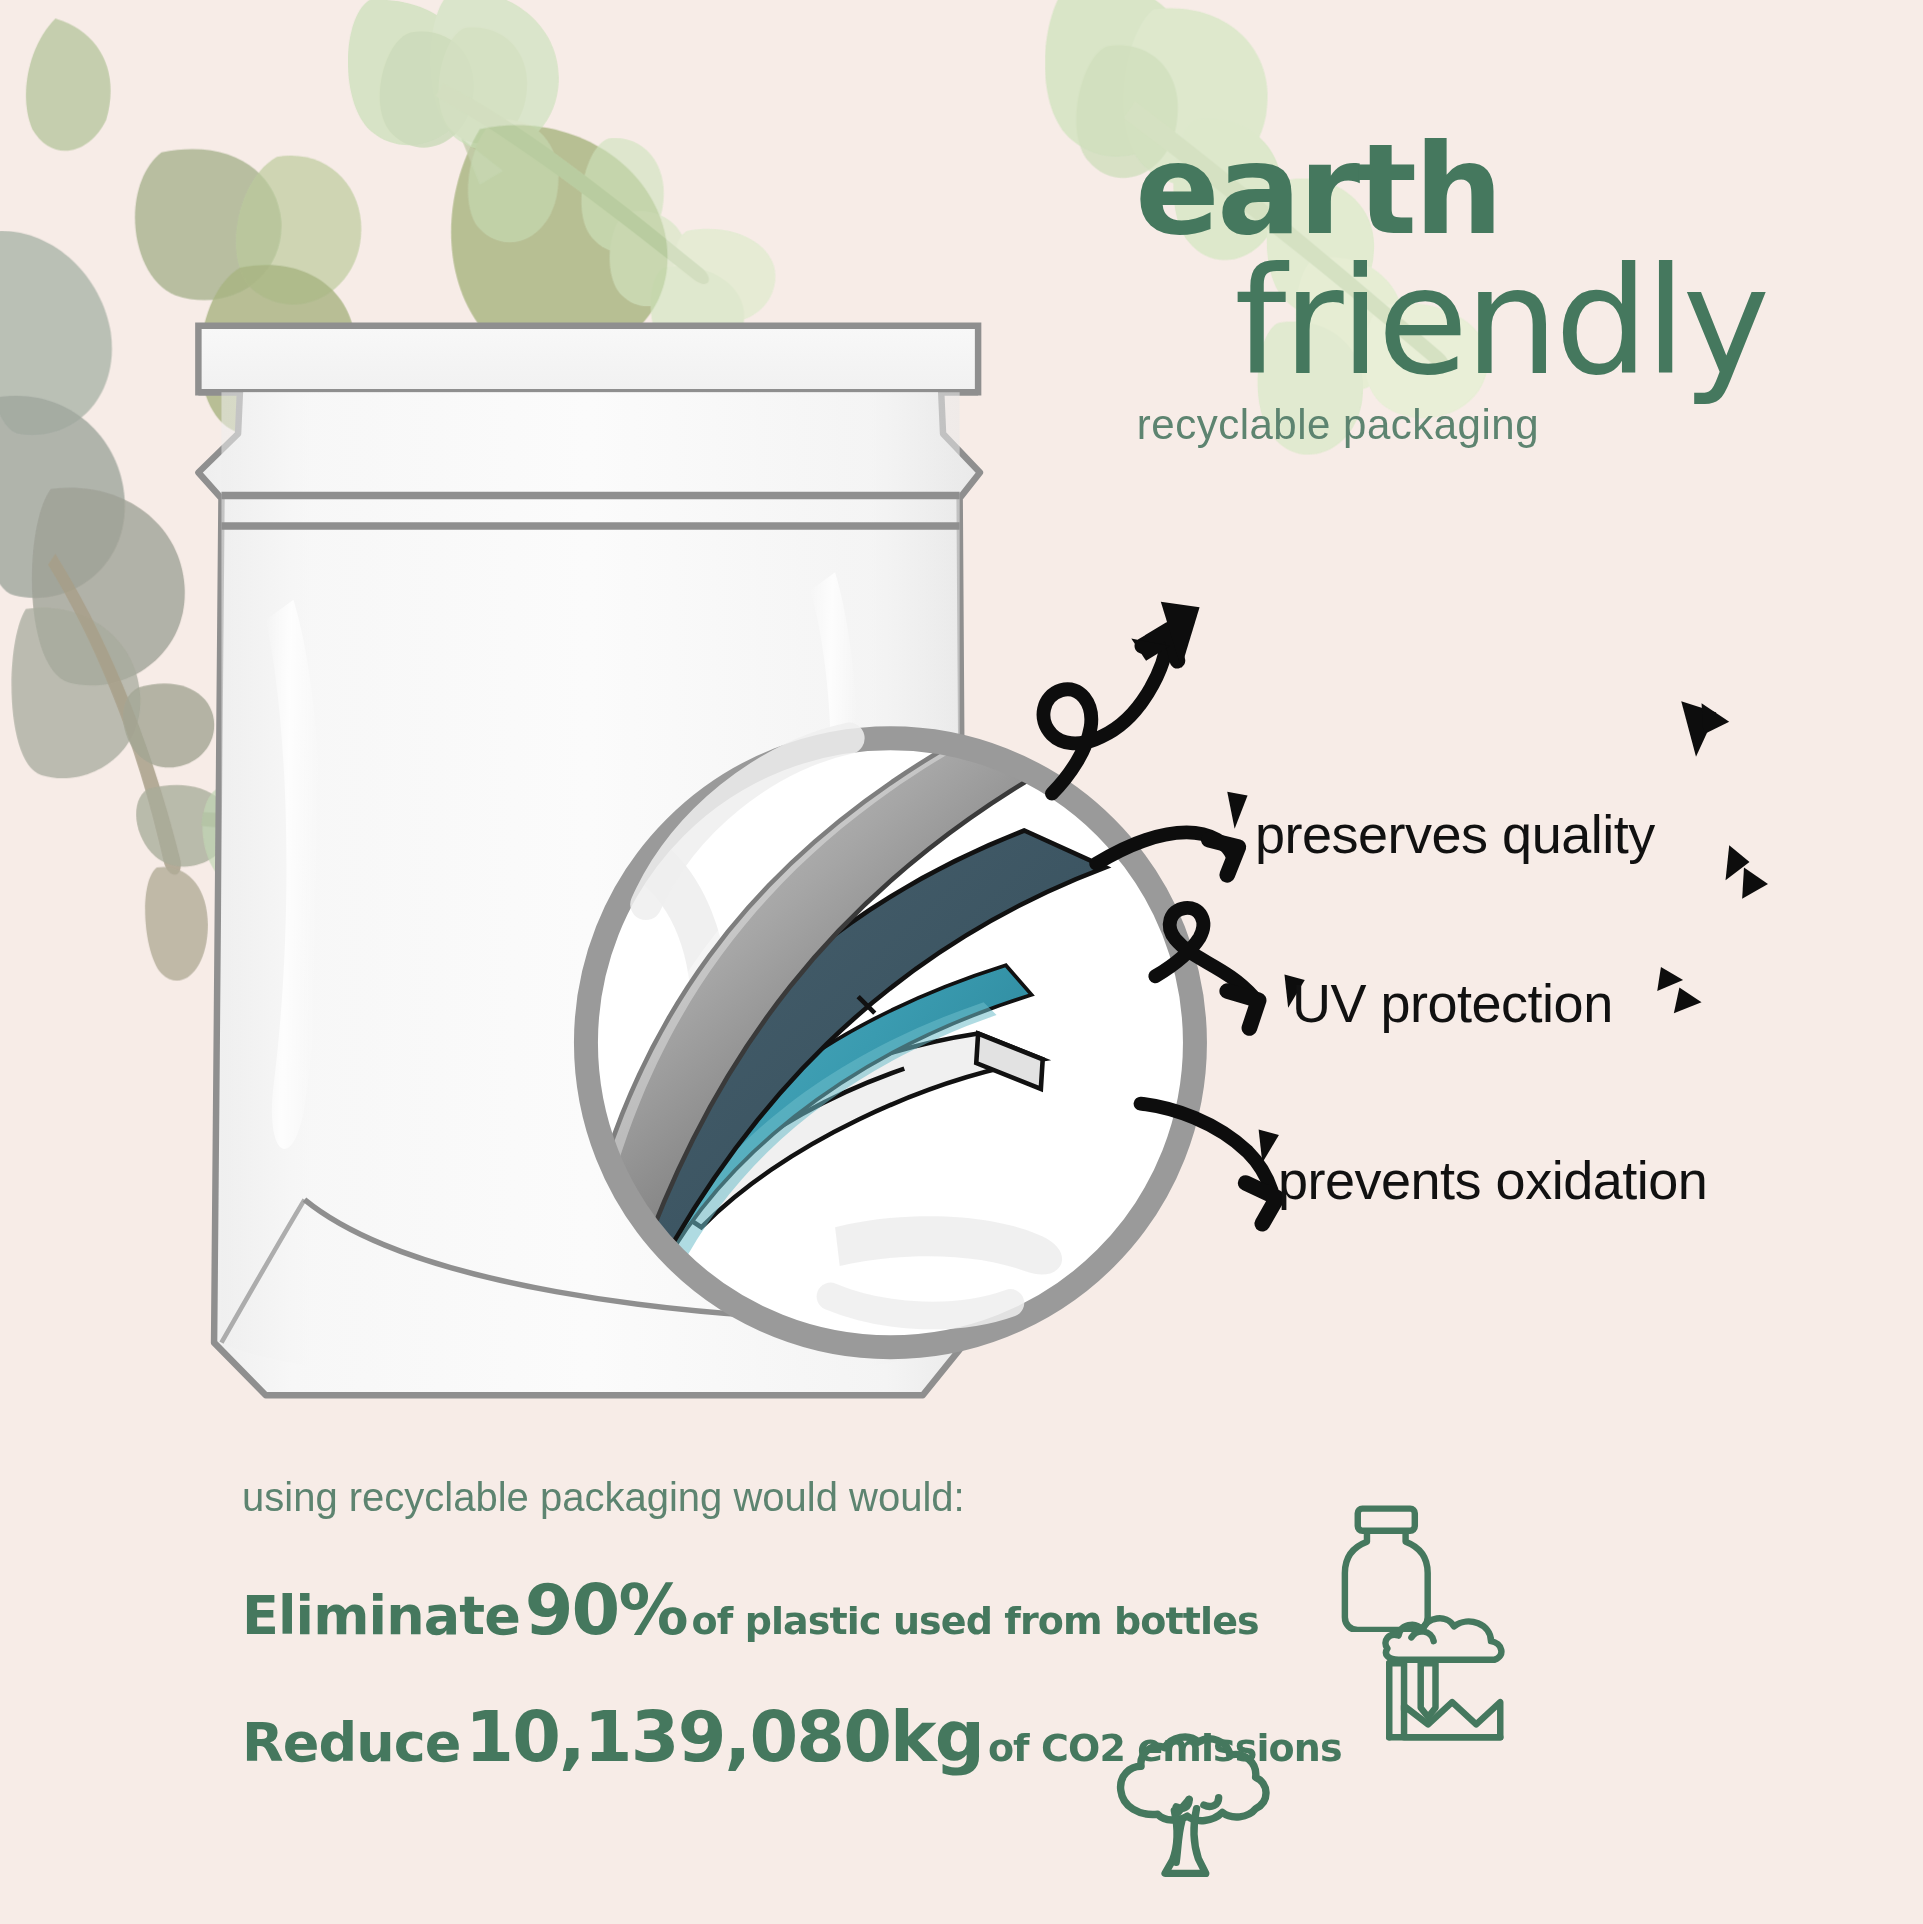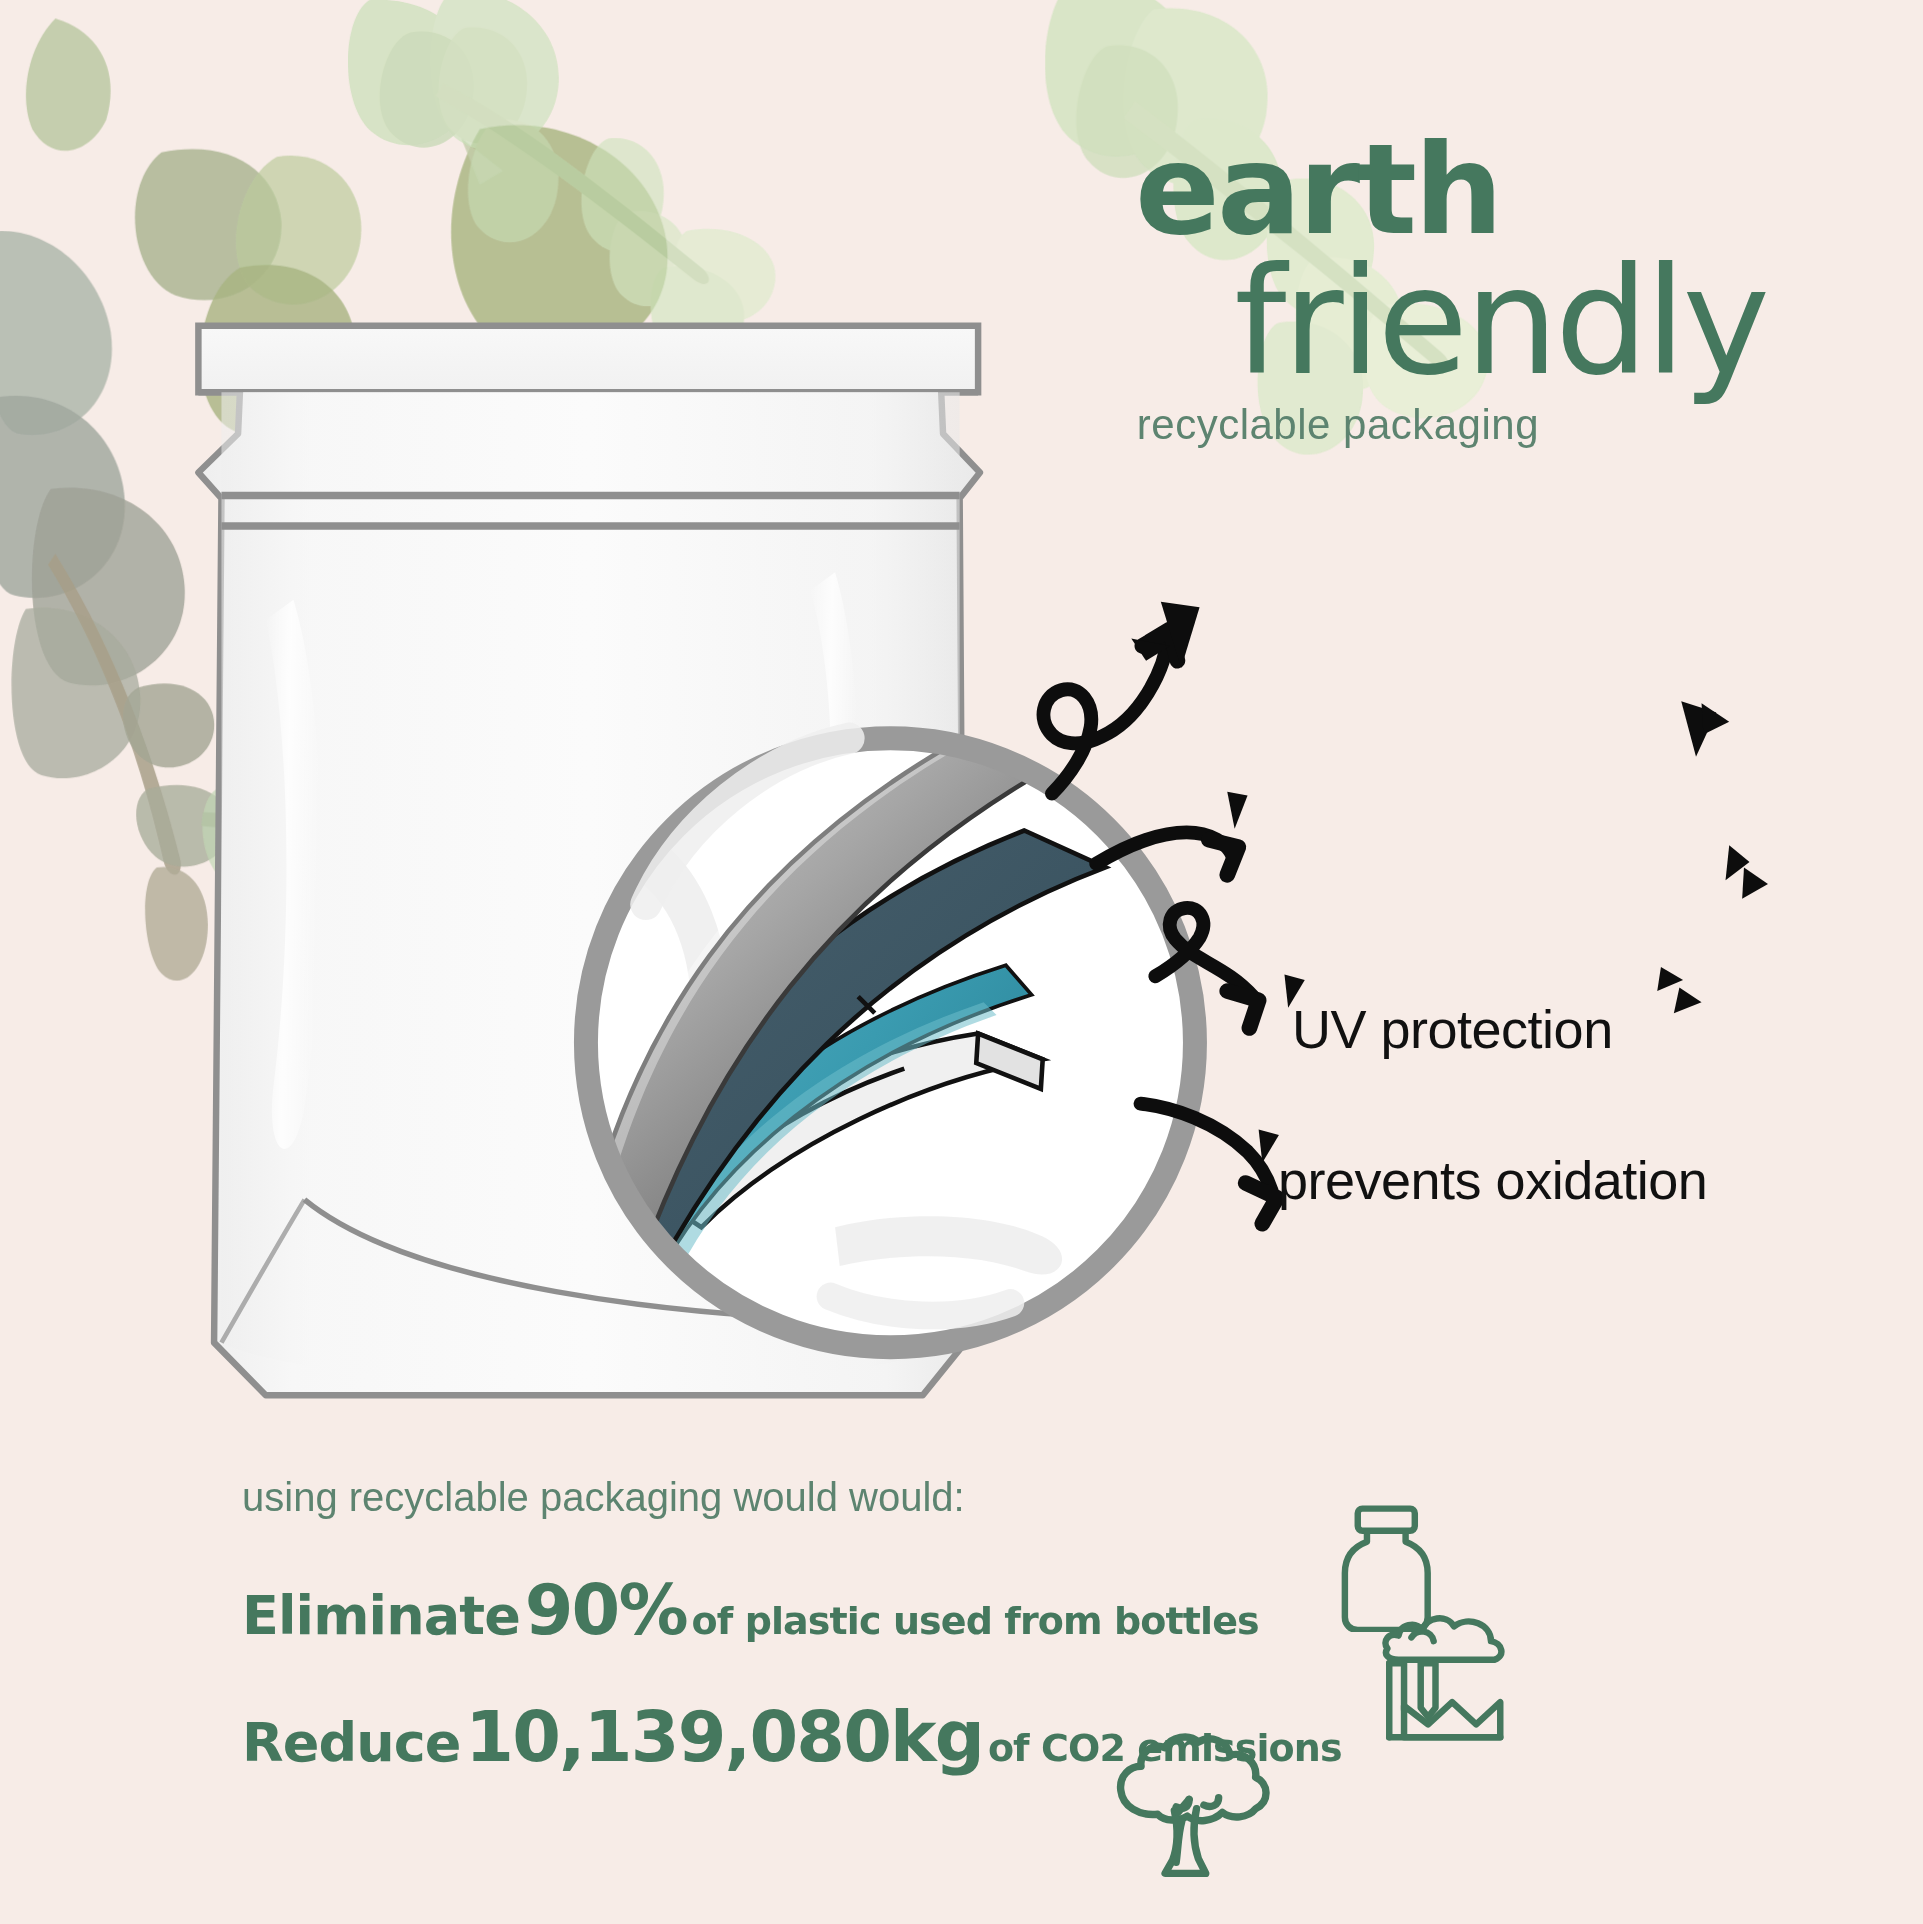--- a/index.html
+++ b/index.html
@@ -63,21 +63,21 @@
     position: absolute;
     white-space: nowrap;
     font-family: "Liberation Sans", sans-serif;
     font-size: 54px;
     font-weight: 400;
     color: #111111;
     letter-spacing: -0.5px;
   }
   #feat-0 { left: 1200px; top: 635px; }
   #feat-1 { left: 1255px; top: 803px; }
-  #feat-2 { left: 1292px; top: 998px; }
+  #feat-2 { left: 1292px; top: 972px; }
   #feat-3 { left: 1278px; top: 1149px; }
 
   
   #stats-lead {
     position: absolute;
     left: 242px;
     top: 1475px;
     font-size: 40px;
     font-weight: 400;
     color: #5d8470;
@@ -332,20 +332,21 @@
       <polygon points="1938,1322 1968,1342 1936,1356"></polygon>
     </g>
   </svg>
 
   <div id="header-block">
     <div id="title-earth">earth</div>
     <div id="title-friendly">friendly</div>
     <div id="subtitle-recyclable">recyclable packaging</div>
   </div>
 
+  <div class="feature-row" id="feat-1">preserves quality</div>
   <div class="feature-row" id="feat-2">UV protection</div>
   <div class="feature-row" id="feat-3">prevents oxidation</div>
 
   <div id="stats-lead">using recyclable packaging would would:</div>
 
   <div class="stat-line" id="stat-0">
     <span class="stat-verb">Eliminate</span><span> </span><span class="stat-value">90%</span><span> </span><span class="stat-rest">of plastic used from bottles</span>
   </div>
   <div class="stat-line" id="stat-1">
     <span class="stat-verb">Reduce</span><span> </span><span class="stat-value">10,139,080kg</span><span> </span><span class="stat-rest">of CO2 emissions</span>

